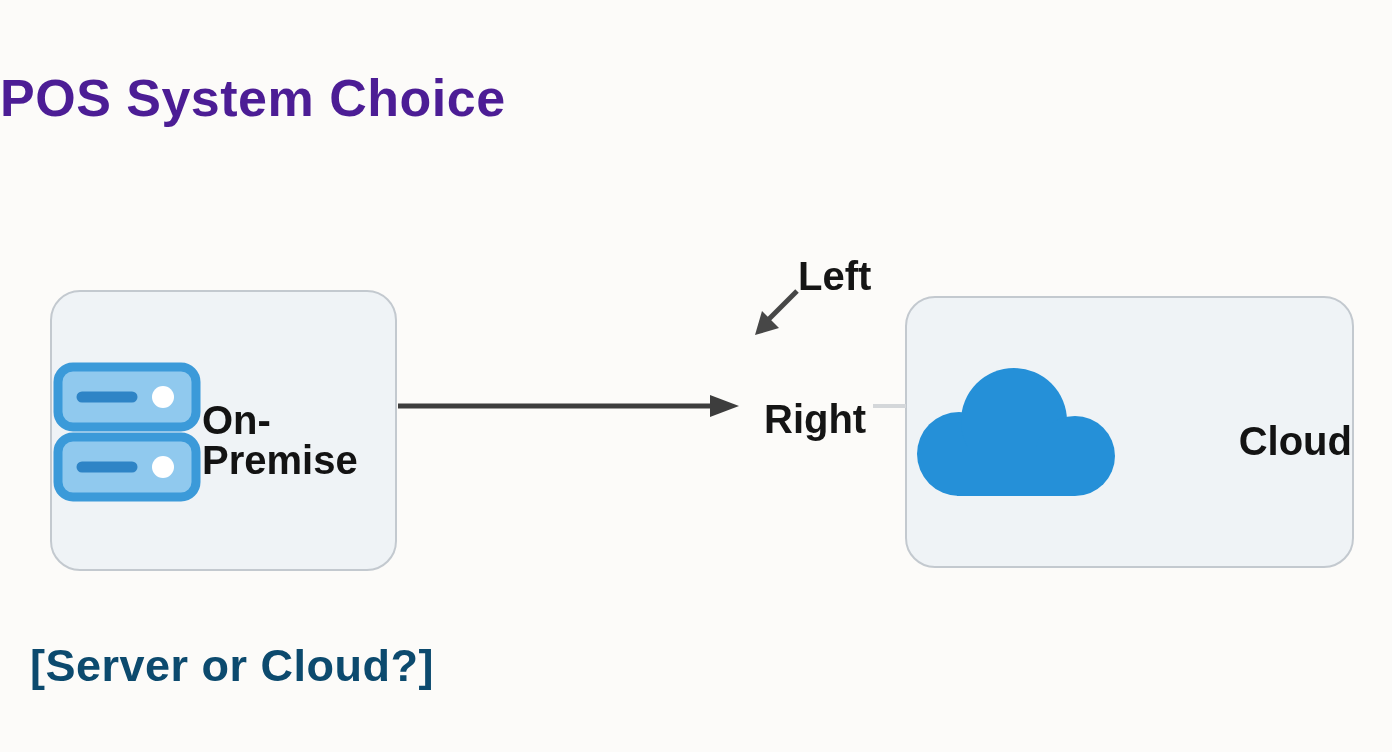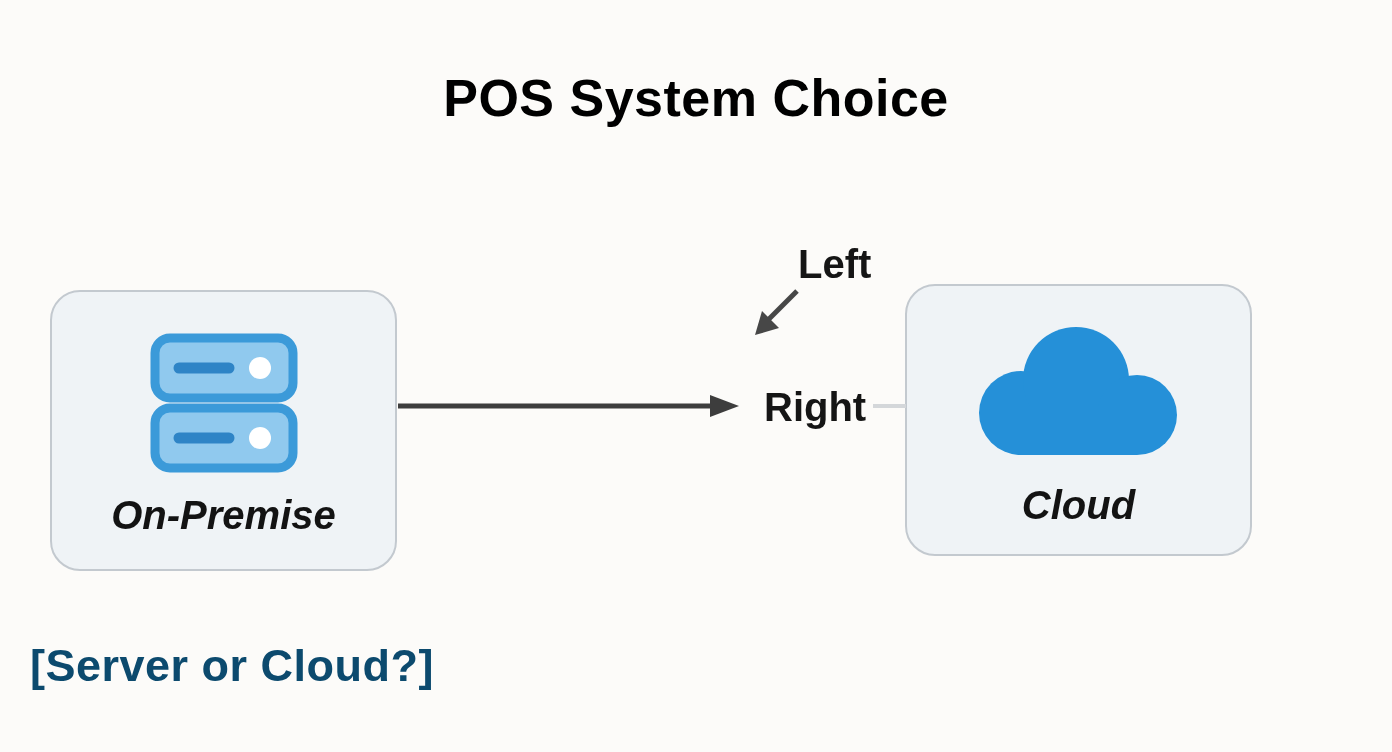--- a/index.html
+++ b/index.html
@@ -12,44 +12,42 @@
   }
   .canvas {
     position: absolute;
     left: 0; top: 0;
     width: 1392px; height: 752px;
   }
   .diagram-title {
     position: absolute;
     left: 0; top: 68px;
     width: 1392px;
-    text-align: center;
+    text-align: left;
     font-size: 52px;
     font-weight: 700;
     letter-spacing: 0.5px;
-    color: #000000;
+    color: #4c1d95;
   }
   .node {
     position: absolute;
     background: #eff3f6;
     border: 2px solid #c3c9cf;
     border-radius: 30px;
     display: flex;
-    flex-direction: column;
     align-items: center;
-    justify-content: center;
-    font-style: italic;
+    justify-content: space-between;
   }
   .node-on-premise {
     left: 50px; top: 290px;
     width: 347px; height: 281px;
   }
   .node-cloud {
-    left: 905px; top: 284px;
-    width: 347px; height: 272px;
+    left: 905px; top: 296px;
+    width: 449px; height: 272px;
   }
   .node-icon { display: block; }
   .server-icon-svg { width: 150px; height: 140px; margin-top: 6px; }
   .cloud-icon-svg { width: 220px; height: 145px; margin-top: 2px; }
   .node-label {
     font-size: 40px;
     font-weight: 700;
     color: #131313;
     margin-top: 18px;
     line-height: 1;
@@ -59,20 +57,21 @@
     left: 0; top: 0;
     width: 1392px; height: 752px;
     pointer-events: none;
   }
   .edge-label {
     position: absolute;
     font-size: 40px;
     font-weight: 700;
     line-height: 1;
     color: #151515;
+    margin-top: 12px;
   }
   .edge-label-left { left: 798px; top: 244px; }
   .edge-label-right { left: 764px; top: 387px; text-align: center; }
   .caption {
     position: absolute;
     left: 30px; top: 640px;
     font-size: 45px;
     font-weight: 700;
     color: #0c4a6e;
     letter-spacing: 0.5px;

